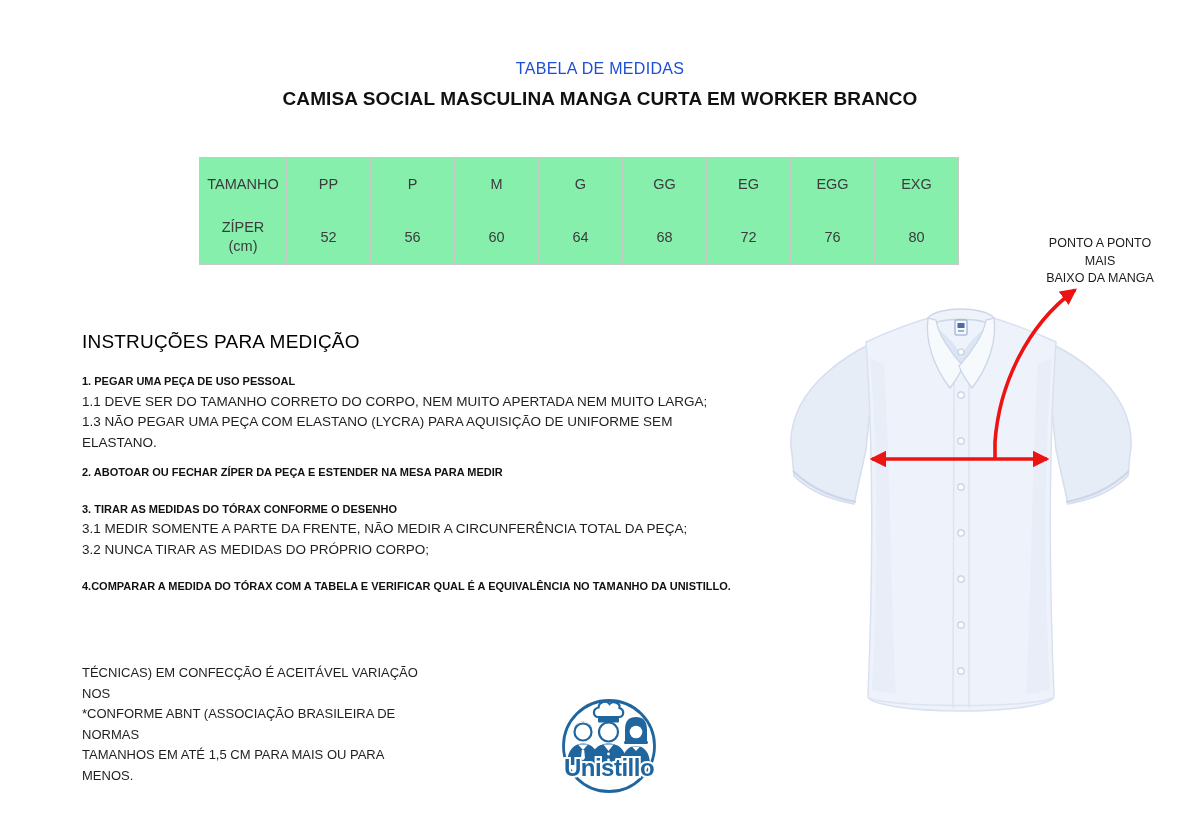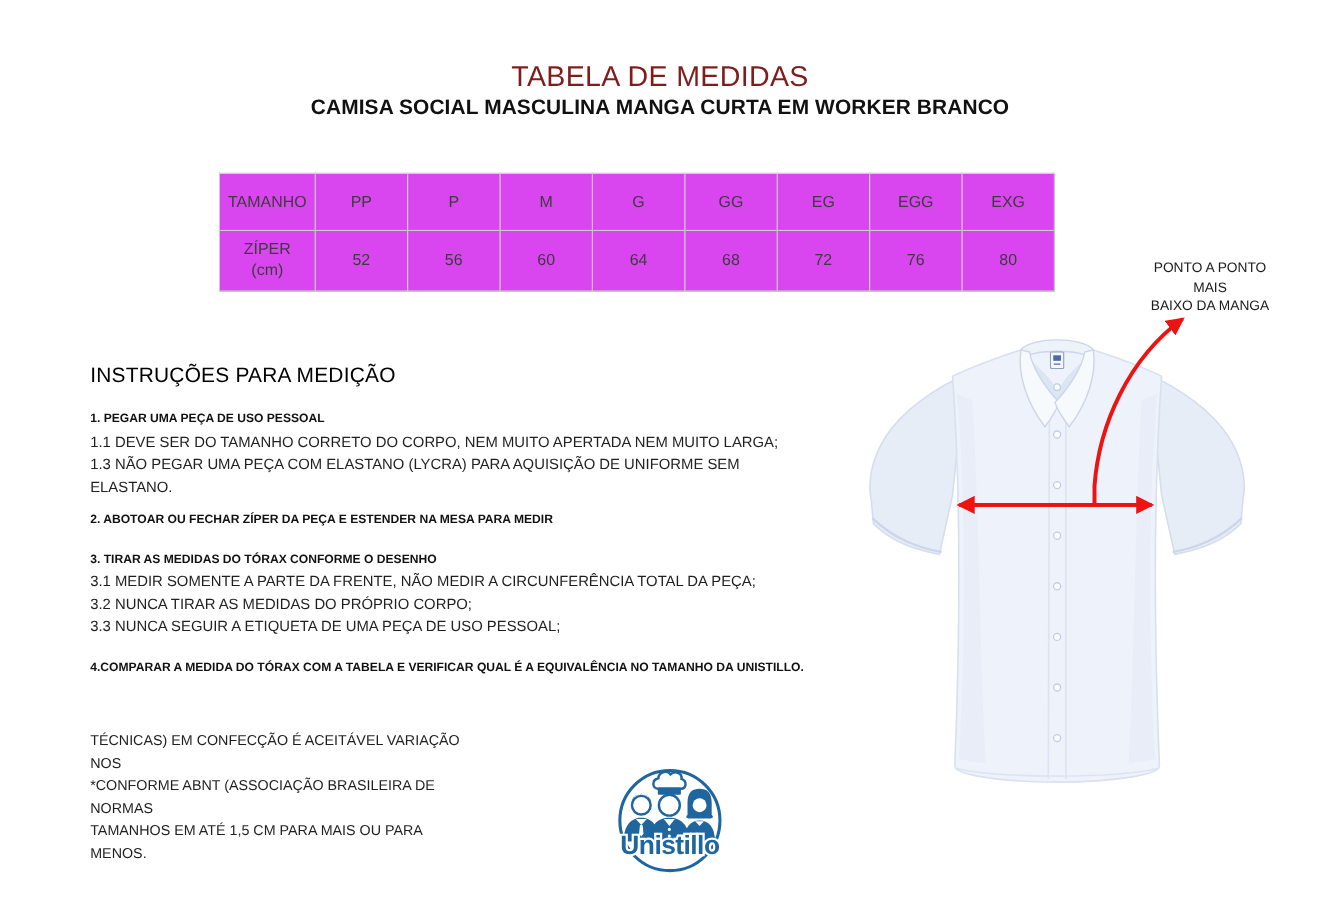--- a/index.html
+++ b/index.html
@@ -7,33 +7,33 @@
   body {
     position:relative;
     background:#ffffff;
     font-family:"Liberation Sans", sans-serif;
     color:#222222;
     overflow:hidden;
   }
 
   
   .doc-header { position:absolute; left:0; top:56px; width:1200px; text-align:center; }
-  .doc-title  { font-size:26px; font-weight:400; line-height:26px; color:#7f1d1d; letter-spacing:.3px; }
+  .doc-title  { font-size:16px; font-weight:400; line-height:26px; color:#1d4ed8; letter-spacing:.3px; }
   .doc-subtitle { font-size:19px; font-weight:700; line-height:26px; margin-top:4px; color:#111111; letter-spacing:.1px; }
 
   
   .size-table {
     position:absolute; left:199px; top:157px;
     border-collapse:collapse; table-layout:fixed;
   }
   .size-table td {
     border:1px solid #c9c9c9;
     text-align:center; vertical-align:middle;
     font-size:14.5px; color:#3c3c3c;
-    background:#d946ef;
+    background:#86efac;
   }
   .size-table tr:nth-child(1) td { height:52px; }
   .size-table tr:nth-child(2) td { height:55px; }
   .size-table .col-label { width:87px; }
   .size-table .col-size  { width:84px; }
   .chest-label div { line-height:19px; }
 
   
   .annotation {
     position:absolute; left:1036px; top:235px; width:128px;
@@ -177,21 +177,20 @@
   </div>
 
   <div class="inst-group">
     <div class="inst-title">2. ABOTOAR OU FECHAR ZÍPER DA PEÇA E ESTENDER NA MESA PARA MEDIR</div>
   </div>
 
   <div class="inst-group">
     <div class="inst-title">3. TIRAR AS MEDIDAS DO TÓRAX CONFORME O DESENHO</div>
     <div class="inst-line">3.1 MEDIR SOMENTE A PARTE DA FRENTE, NÃO MEDIR A CIRCUNFERÊNCIA TOTAL DA PEÇA;</div>
     <div class="inst-line">3.2 NUNCA TIRAR AS MEDIDAS DO PRÓPRIO CORPO;</div>
-    <div class="inst-line">3.3 NUNCA SEGUIR A ETIQUETA DE UMA PEÇA DE USO PESSOAL;</div>
   </div>
 
   <div class="inst-group">
     <div class="inst-title">4.COMPARAR A MEDIDA DO TÓRAX COM A TABELA E VERIFICAR QUAL É A EQUIVALÊNCIA NO TAMANHO DA UNISTILLO.</div>
   </div>
 </section>
 
 <div class="footnote">
   <div>TÉCNICAS) EM CONFECÇÃO É ACEITÁVEL VARIAÇÃO NOS</div>
   <div>*CONFORME ABNT (ASSOCIAÇÃO BRASILEIRA DE NORMAS</div>

